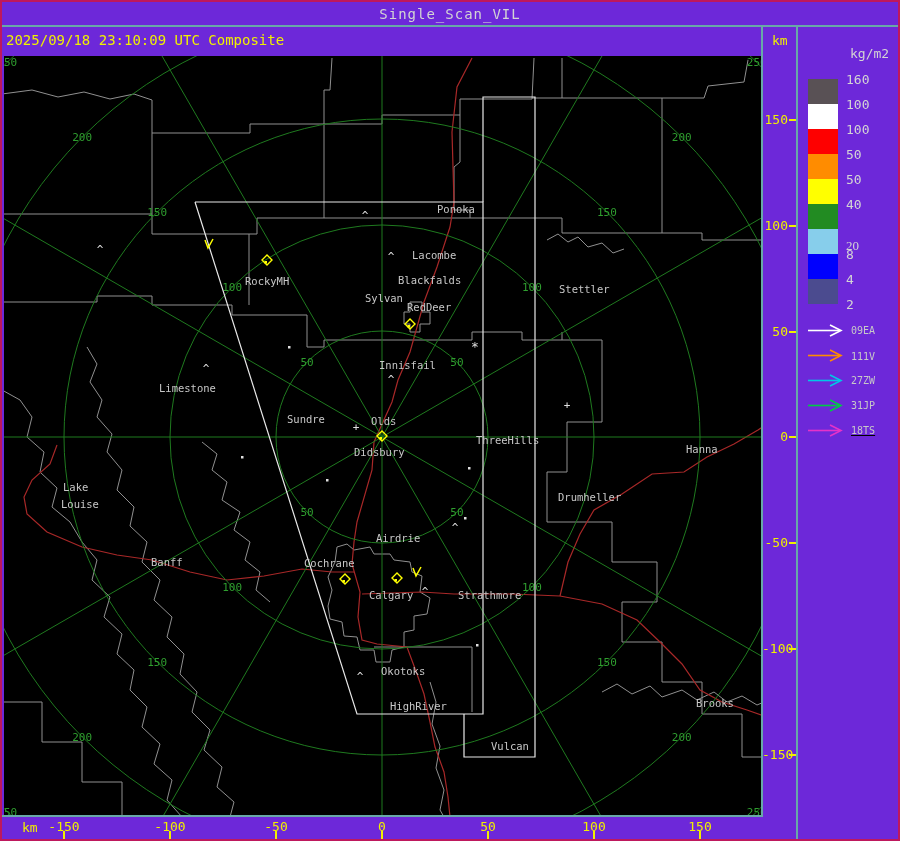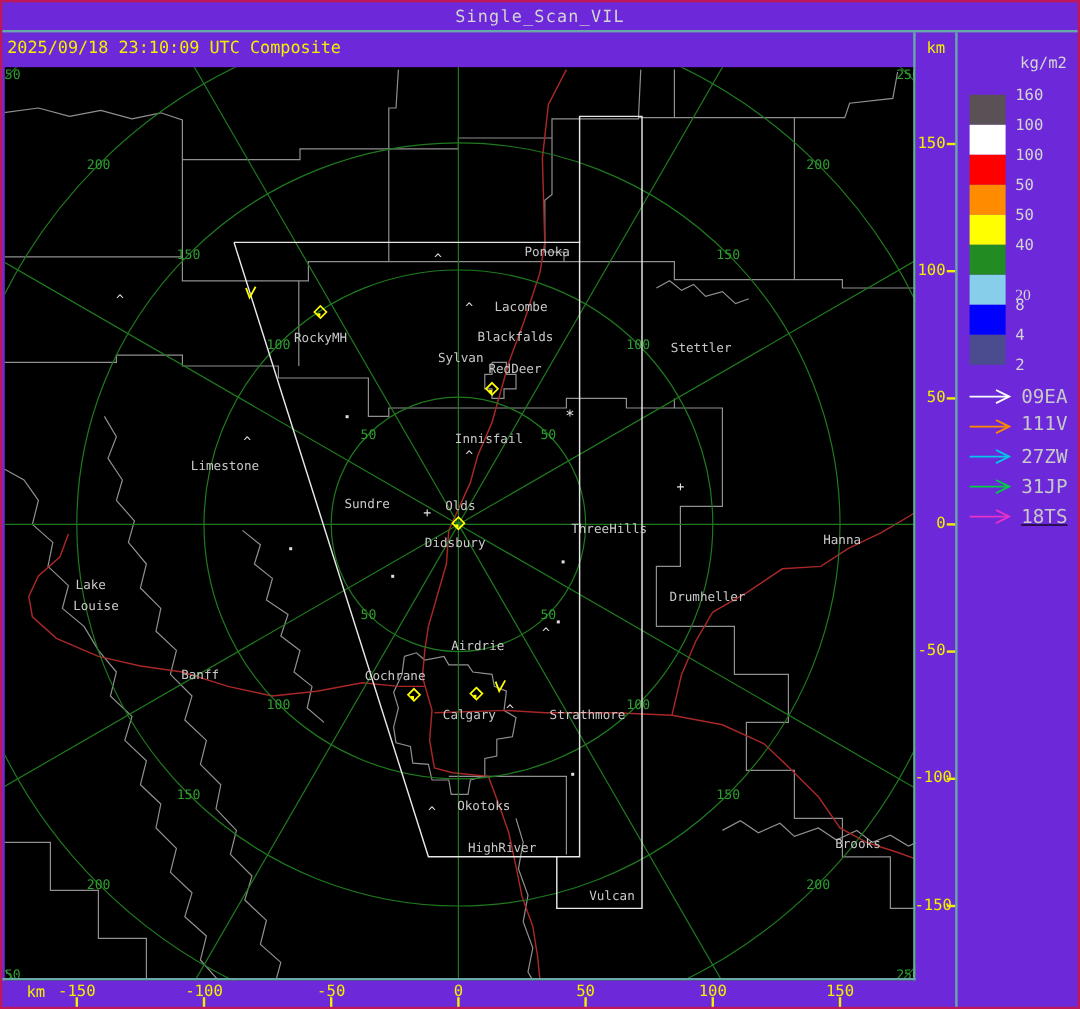--- a/index.html
+++ b/index.html
@@ -18,21 +18,21 @@
   .vline-divider{position:absolute;left:794px;top:25px;width:2px;height:812px;background:#68a8a8;}
   .ylabel{position:absolute;left:760px;width:26px;text-align:right;color:#f0f000;font-size:13px;}
   .ytick{position:absolute;left:787px;width:7px;height:2px;background:#f0f000;}
   .xlabel{position:absolute;width:60px;text-align:center;color:#f0f000;font-size:13px;top:817px;}
   .xtick{position:absolute;width:2px;height:8px;background:#f0f000;top:829px;}
   .legend-unit{position:absolute;left:848px;top:44px;color:#d4d4d4;font-size:13px;}
   .lblock{position:absolute;left:806px;width:30px;height:25px;}
   .lvalue{position:absolute;left:844px;color:#d4d4d4;font-size:13px;}
   .arrow-row{position:absolute;left:804px;width:92px;height:14px;display:flex;align-items:center;}
   .arrow-row svg{width:38px;height:13px;margin-right:7px;}
-  .arrow-row span{color:#c8c8c8;font-size:16px;}
+  .arrow-row span{color:#c8c8c8;font-size:10px;}
 </style>
 </head>
 <body>
 
 <div class="frame">
   <div class="title-bar">
     <span>Single_Scan_VIL</span>
   </div>
   <div class="timestamp">2025/09/18 23:10:09 UTC Composite</div>
   <div class="y-unit">km</div>

